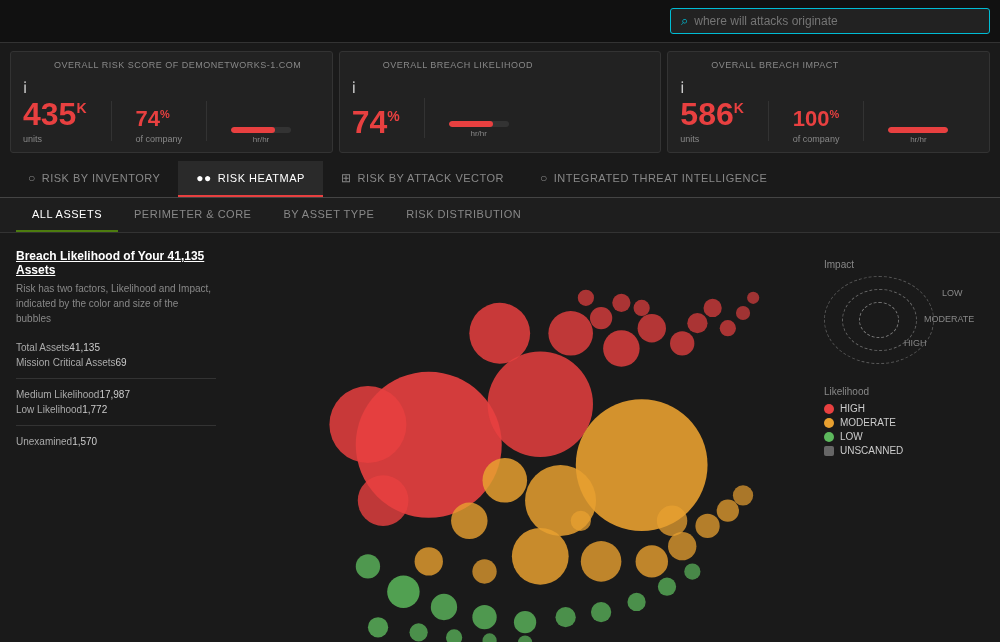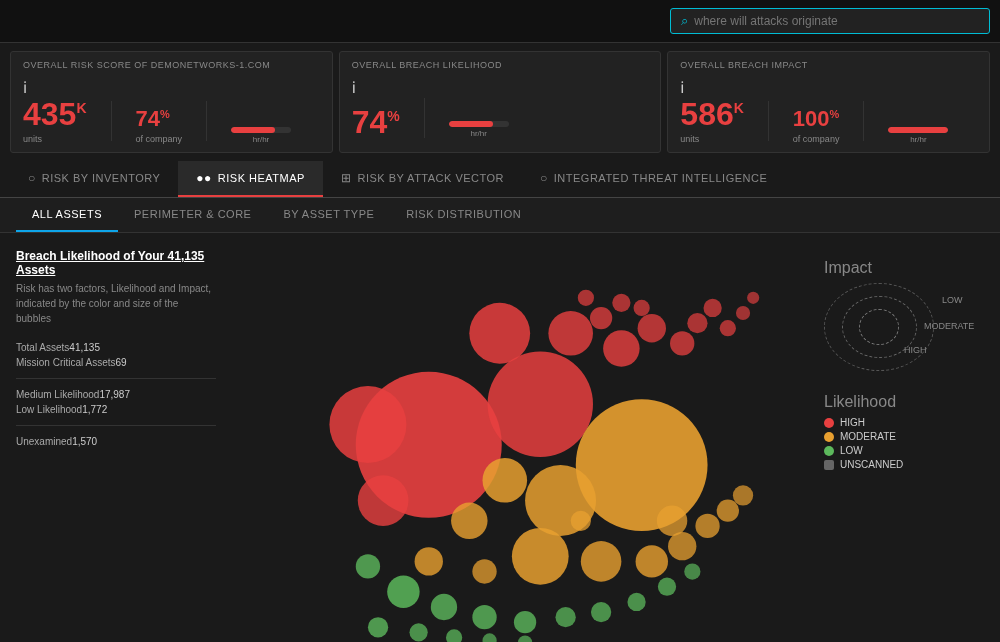--- a/index.html
+++ b/index.html
@@ -57,20 +57,21 @@
       padding: 8px 12px;
       flex: 1;
       position: relative;
     }
     .kpi-card .card-title {
       font-size: 9px;
       color: #888;
       text-transform: uppercase;
       letter-spacing: 0.5px;
       margin-bottom: 6px;
+      margin-left: 31px;
     }
     .kpi-metrics {
       display: flex;
       align-items: flex-end;
       gap: 24px;
     }
     .kpi-big {
       color: #e84040;
       font-size: 32px;
       font-weight: bold;
@@ -164,21 +165,21 @@
       padding: 10px 16px;
       font-size: 11px;
       color: #888;
       cursor: pointer;
       text-transform: uppercase;
       letter-spacing: 0.5px;
       border-bottom: 2px solid transparent;
     }
     .sub-tab.active {
       color: #fff;
-      border-bottom: 2px solid #0ea5e9;
+      border-bottom: 2px solid #4d7c0f;
     }
 
     
     .main-content {
       display: flex;
       padding: 16px;
       gap: 10px;
       background: #1a1a1a;
       height: calc(642px - 40px - 68px - 42px - 38px);
     }
@@ -235,21 +236,21 @@
       display: flex;
       flex-direction: column;
       gap: 0;
       justify-content: flex-start;
       padding-top: 10px;
     }
     .legend-section {
       margin-bottom: 16px;
     }
     .legend-title {
-      font-size: 16px;
+      font-size: 10px;
       color: #888;
       margin-bottom: 6px;
     }
     .legend-item {
       display: flex;
       align-items: center;
       gap: 6px;
       font-size: 10px;
       color: #ccc;
       margin-bottom: 3px;

